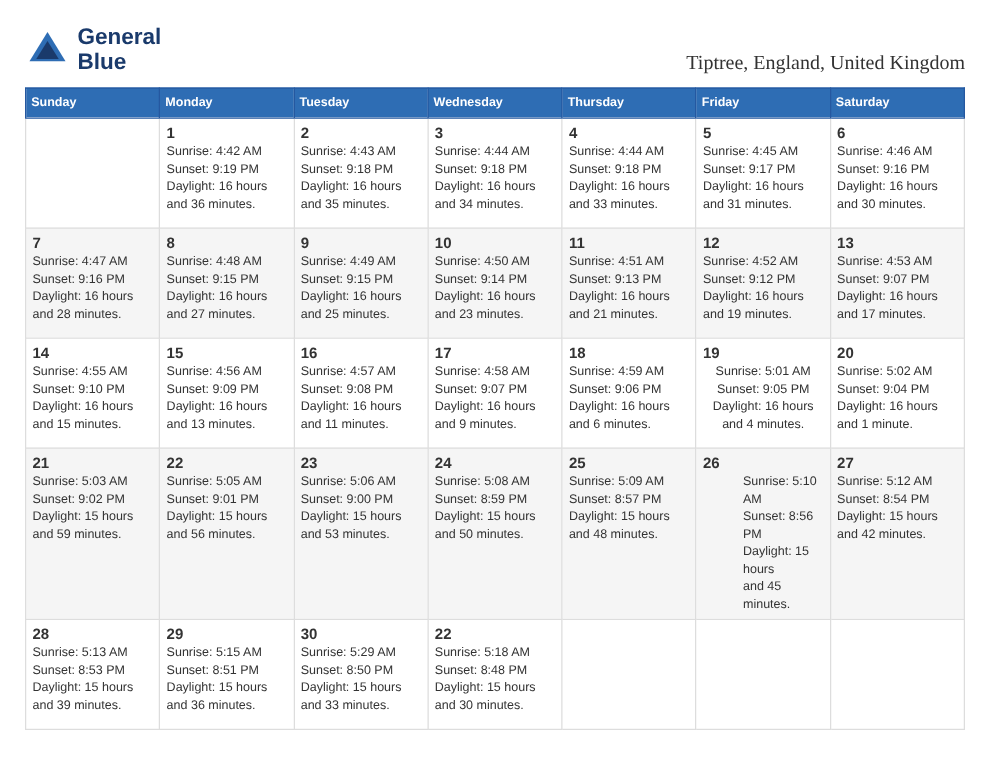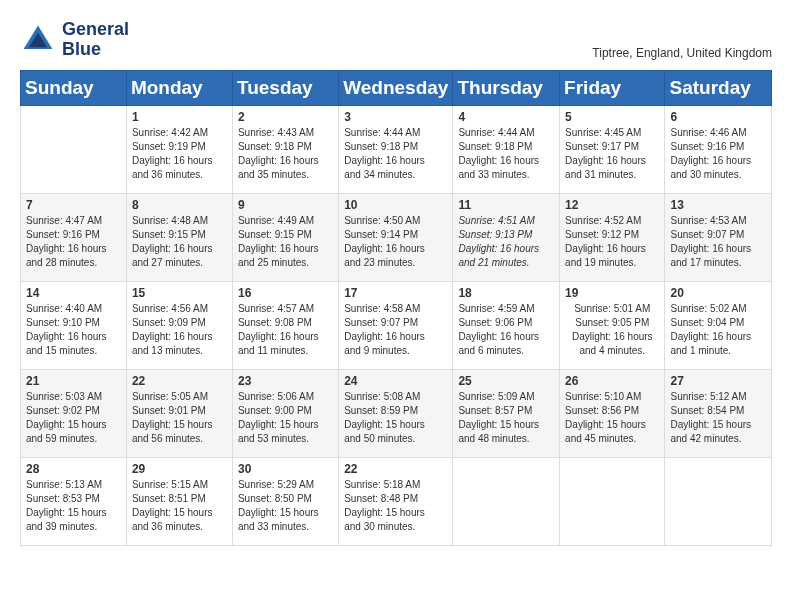--- a/index.html
+++ b/index.html
@@ -33,34 +33,35 @@
     }
     .title-area {
       text-align: right;
     }
     .month-year {
       font-size: 36px;
       font-weight: bold;
       color: #1a3a6b;
     }
     .location {
-      font-size: 12px;
+      font-size: 16px;
       color: #333;
+      font-family: Liberation Serif, serif;
     }
     table {
       width: 100%;
       border-collapse: collapse;
       border: 1px solid #ccc;
     }
     thead tr {
       background-color: #2e6db4;
     }
     thead th {
       color: #fff;
-      font-size: 19px;
+      font-size: 10px;
       font-weight: bold;
       padding: 6px 4px;
       text-align: left;
       border: 1px solid #2558a0;
     }
     tbody tr {
       vertical-align: top;
     }
     tbody tr:nth-child(odd) {
       background-color: #fff;
@@ -193,21 +194,21 @@
         </td>
         <td>
           <span class="day-number">10</span>
           <div class="cell-info" style="white-space: pre-line;">Sunrise: 4:50 AM
 Sunset: 9:14 PM
 Daylight: 16 hours
 and 23 minutes.</div>
         </td>
         <td>
           <span class="day-number">11</span>
-          <div class="cell-info" style="white-space: pre-line; font-style: italic;">Sunrise: 4:51 AM
+          <div class="cell-info" style="white-space: pre-line;">Sunrise: 4:51 AM
 Sunset: 9:13 PM
 Daylight: 16 hours
 and 21 minutes.</div>
         </td>
         <td>
           <span class="day-number">12</span>
           <div class="cell-info" style="white-space: pre-line;">Sunrise: 4:52 AM
 Sunset: 9:12 PM
 Daylight: 16 hours
 and 19 minutes.</div>
@@ -216,21 +217,21 @@
           <span class="day-number">13</span>
           <div class="cell-info" style="white-space: pre-line;">Sunrise: 4:53 AM
 Sunset: 9:07 PM
 Daylight: 16 hours
 and 17 minutes.</div>
         </td>
       </tr>
       <tr>
         <td>
           <span class="day-number">14</span>
-          <div class="cell-info" style="white-space: pre-line;">Sunrise: 4:40 AM
+          <div class="cell-info" style="white-space: pre-line;">Sunrise: 4:55 AM
 Sunset: 9:10 PM
 Daylight: 16 hours
 and 15 minutes.</div>
         </td>
         <td>
           <span class="day-number">15</span>
           <div class="cell-info" style="white-space: pre-line;">Sunrise: 4:56 AM
 Sunset: 9:09 PM
 Daylight: 16 hours
 and 13 minutes.</div>
@@ -302,21 +303,21 @@
         </td>
         <td>
           <span class="day-number">25</span>
           <div class="cell-info" style="white-space: pre-line;">Sunrise: 5:09 AM
 Sunset: 8:57 PM
 Daylight: 15 hours
 and 48 minutes.</div>
         </td>
         <td>
           <span class="day-number">26</span>
-          <div class="cell-info" style="white-space: pre-line;">Sunrise: 5:10 AM
+          <div class="cell-info" style="white-space: pre-line; margin-left: 32px;">Sunrise: 5:10 AM
 Sunset: 8:56 PM
 Daylight: 15 hours
 and 45 minutes.</div>
         </td>
         <td>
           <span class="day-number">27</span>
           <div class="cell-info" style="white-space: pre-line;">Sunrise: 5:12 AM
 Sunset: 8:54 PM
 Daylight: 15 hours
 and 42 minutes.</div>

